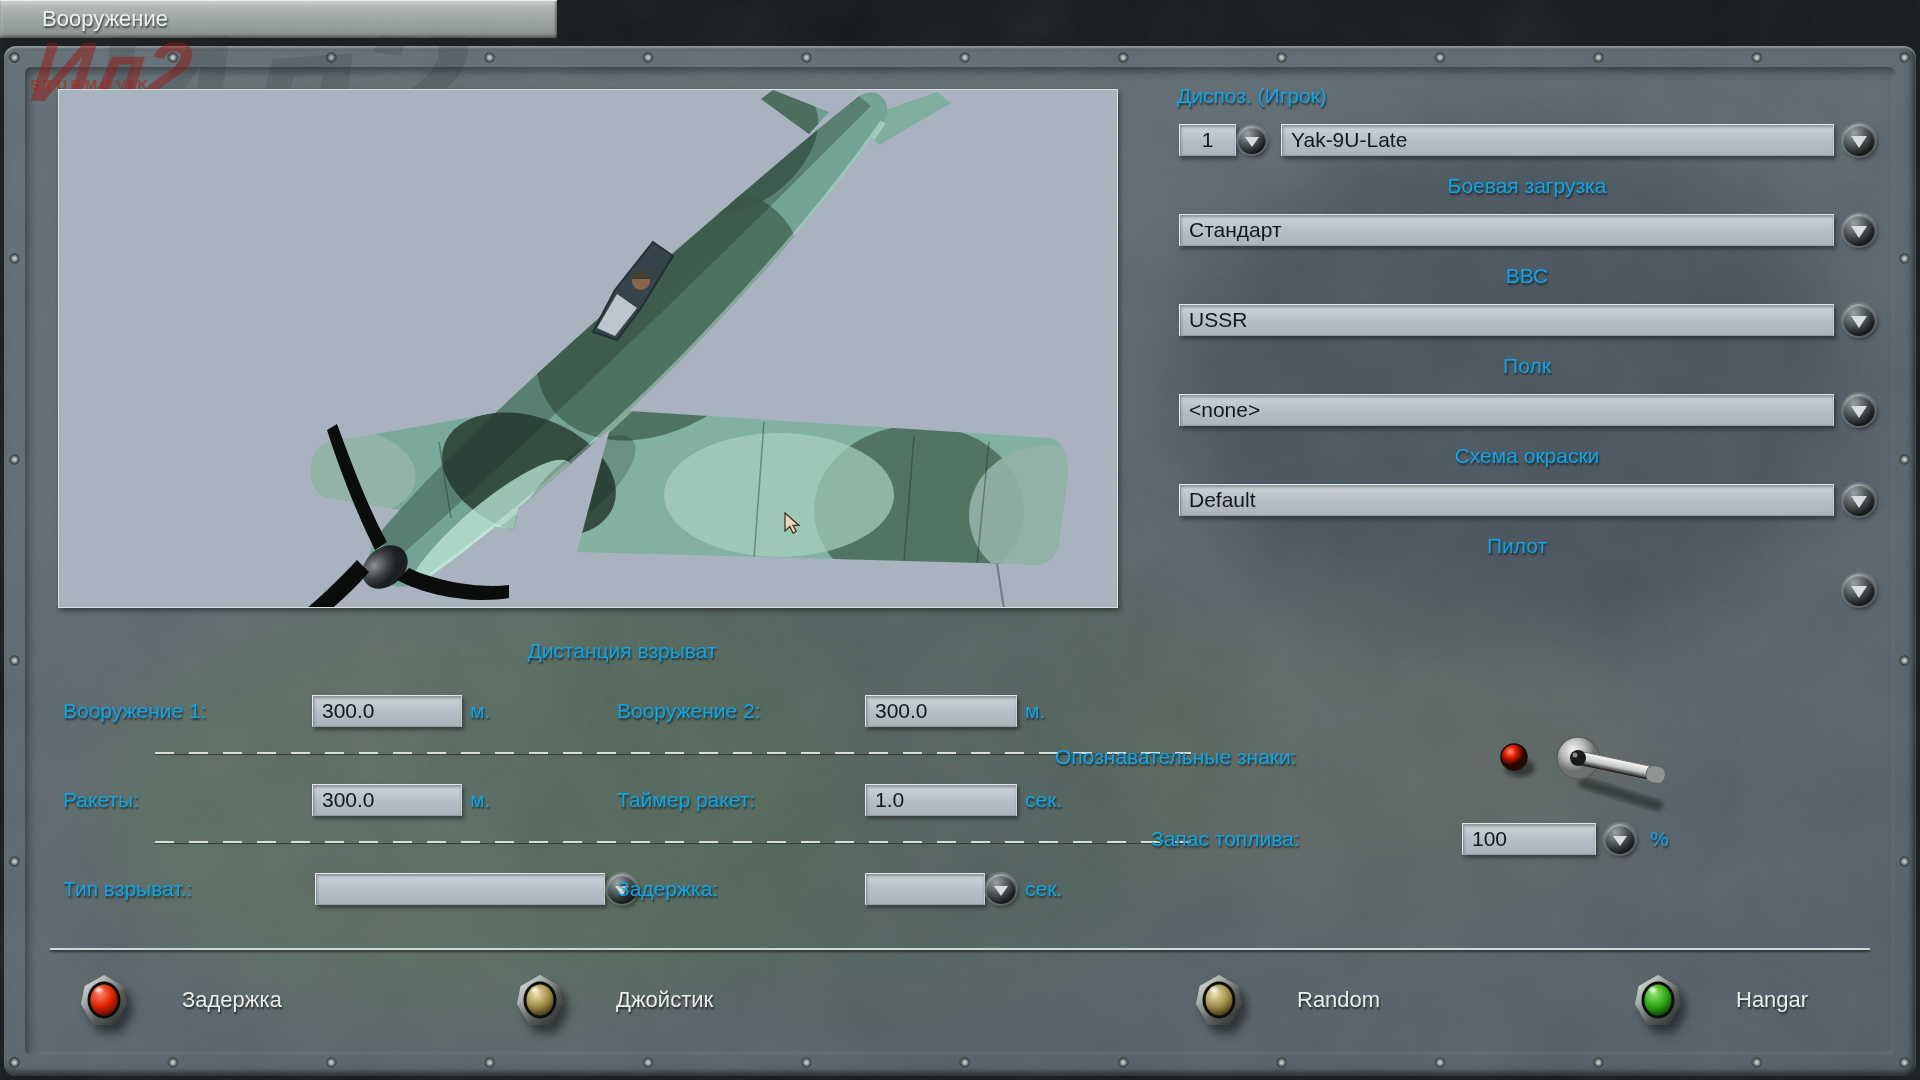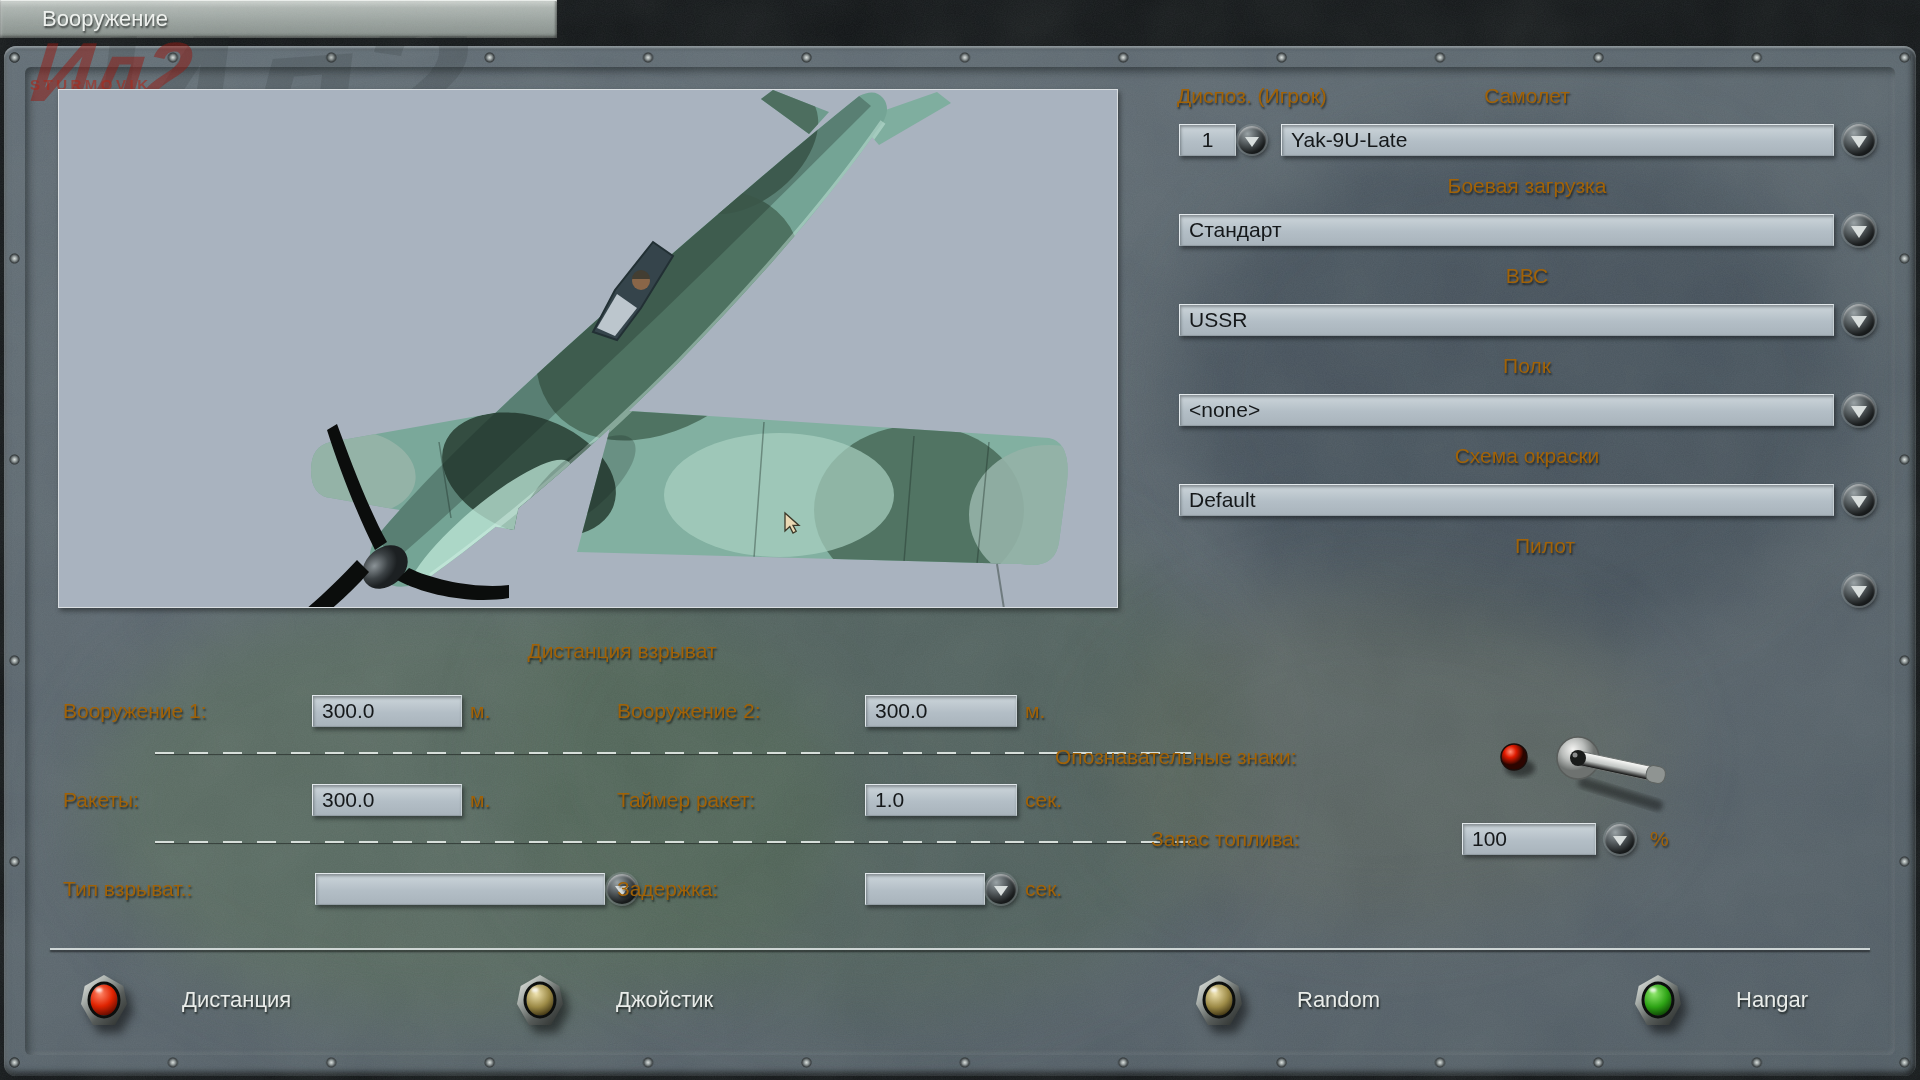--- a/index.html
+++ b/index.html
@@ -43,21 +43,21 @@
   .wm-mark{position:absolute;left:6px;top:-12px;font-size:84px;font-weight:bold;font-style:italic;
             color:rgba(148,26,18,.5);transform:skewX(-6deg);}
   .wm-sub{position:absolute;left:4px;top:40px;font-size:15px;font-weight:bold;letter-spacing:3.5px;
             color:rgba(170,40,28,.62);}
 
   
   .preview{position:absolute;left:58px;top:89px;width:1058px;height:517px;background:#a9b3bf;
            border:1px solid #d9dee1;box-shadow:inset 1px 2px 3px rgba(40,50,58,.5), 2px 3px 5px rgba(0,0,0,.4);}
 
   
-  .lbl{position:absolute;color:#a16207;font-size:21px;line-height:32px;white-space:pre;
+  .lbl{position:absolute;color:#0ea5e9;font-size:21px;line-height:32px;white-space:pre;
        text-shadow:1px 2px 2px rgba(15,20,18,.7);}
   .lbl.r{text-align:left;}
   .lbl.c{text-align:center;}
   .field{position:absolute;box-sizing:border-box;height:32px;border:1px solid #e3e9ec;
          border-right-color:#c6cfd3;border-bottom-color:#939ea5;
          background:linear-gradient(180deg,#cdd6db 0%,#b3bec6 55%,#a9b4bc 100%);
          box-shadow:inset 1px 2px 3px rgba(18,26,30,.38), 2px 3px 4px rgba(8,12,14,.45);
          color:#15181a;font-size:21px;font-family:"Liberation Sans",sans-serif;padding:0 9px;outline:none;}
   .field.center{text-align:center;}
   .rbtn{position:absolute;border-radius:50%;border:0;cursor:pointer;padding:0;
@@ -185,21 +185,20 @@
       <path d="M338,490 C368,506 414,514 450,508 L450,495 C418,499 374,490 350,478 Z" fill="#0b0d0c"></path>
       <line x1="938" y1="474" x2="948" y2="538" stroke="rgba(40,55,48,.45)" stroke-width="2"></line>
 
       <g transform="translate(726,423)">
         <path d="M0,0 L0,18 L4.8,13.6 L8,20 L11.2,18.3 L8,12.4 L14,12.4 Z" fill="#ead9b4" stroke="#3c3828" stroke-width="1.3"></path>
       </g>
     </svg>
   </div>
 
   <div class="lbl" style="left:1177px;top:82px;height:28px;line-height:28px;">Диспоз. (Игрок)</div>
-  <div class="lbl c" style="left:1179px;top:82px;width:696px;height:28px;line-height:28px;">Самолет</div>
   <input class="field center" style="left: 1179px; top: 124px; width: 57px;" readonly="" value="1">
   <button class="rbtn b28" style="left:1238px;top:126px;"></button>
   <input class="field" style="left: 1281px; top: 124px; width: 553px;" readonly="" value="Yak-9U-Late">
   <button class="rbtn b32" style="left:1843px;top:124px;"></button>
 
   <div class="lbl c" style="left:1179px;top:172px;width:696px;height:28px;line-height:28px;">Боевая загрузка</div>
   <input class="field" style="left: 1179px; top: 214px; width: 655px;" readonly="" value="Стандарт">
   <button class="rbtn b32" style="left:1843px;top:214px;"></button>
 
   <div class="lbl c" style="left:1179px;top:262px;width:696px;height:28px;line-height:28px;">ВВС</div>
@@ -207,21 +206,21 @@
   <button class="rbtn b32" style="left:1843px;top:304px;"></button>
 
   <div class="lbl c" style="left:1179px;top:352px;width:696px;height:28px;line-height:28px;">Полк</div>
   <input class="field" style="left: 1179px; top: 394px; width: 655px;" readonly="" value="&lt;none&gt;">
   <button class="rbtn b32" style="left:1843px;top:394px;"></button>
 
   <div class="lbl c" style="left:1179px;top:442px;width:696px;height:28px;line-height:28px;">Схема окраски</div>
   <input class="field" style="left: 1179px; top: 484px; width: 655px;" readonly="" value="Default">
   <button class="rbtn b32" style="left:1843px;top:484px;"></button>
 
-  <div class="lbl c" style="left:1197px;top:532px;width:696px;height:28px;line-height:28px;">Пилот</div>
+  <div class="lbl c" style="left:1169px;top:532px;width:696px;height:28px;line-height:28px;">Пилот</div>
   <button class="rbtn b32" style="left:1843px;top:574px;"></button>
 
   <div class="lbl c" style="left:422px;top:637px;width:400px;height:28px;line-height:28px;">Дистанция взрыват</div>
 
   <div class="lbl r" style="left:63px;top:695px;width:240px;">Вооружение 1:</div>
   <input class="field" style="left: 312px; top: 695px; width: 150px;" value="300.0">
   <div class="lbl" style="left:470px;top:695px;">м.</div>
   <div class="lbl r" style="left:617px;top:695px;width:240px;">Вооружение 2:</div>
   <input class="field" style="left: 865px; top: 695px; width: 152px;" value="300.0">
   <div class="lbl" style="left:1025px;top:695px;">м.</div>
@@ -284,21 +283,21 @@
   <input class="field" style="left: 1462px; top: 823px; width: 134px;" value="100">
   <button class="rbtn b30" style="left:1605px;top:824px;"></button>
   <div class="lbl" style="left:1650px;top:823px;">%</div>
 
   <div class="hline" style="left:50px;top:948px;width:1820px;"></div>
 
   <div class="knob" style="left:81px;top:975px;">
     <div class="hex"></div>
     <div class="jewel red"></div>
   </div>
-  <div class="actlbl" style="left:182px;top:975px;">Дистанция</div>
+  <div class="actlbl" style="left:182px;top:975px;">Задержка</div>
 
   <div class="knob" style="left:517px;top:975px;">
     <div class="hex"></div>
     <div class="jewel gold"></div>
   </div>
   <div class="actlbl" style="left:616px;top:975px;">Джойстик</div>
 
   <div class="knob" style="left:1196px;top:975px;">
     <div class="hex"></div>
     <div class="jewel gold"></div>

